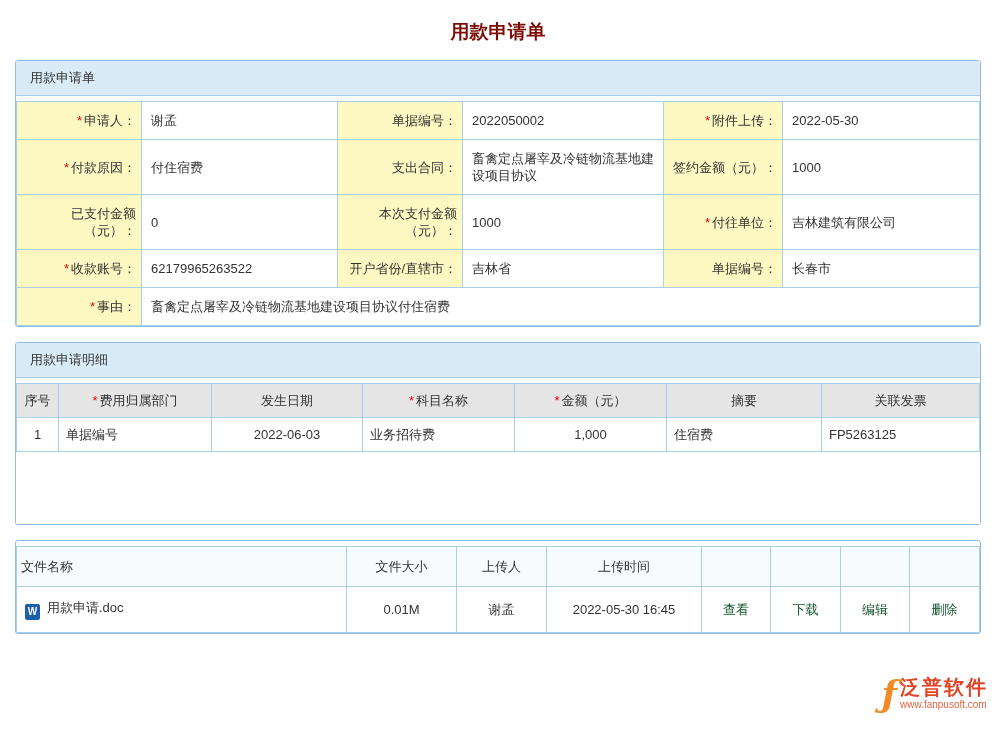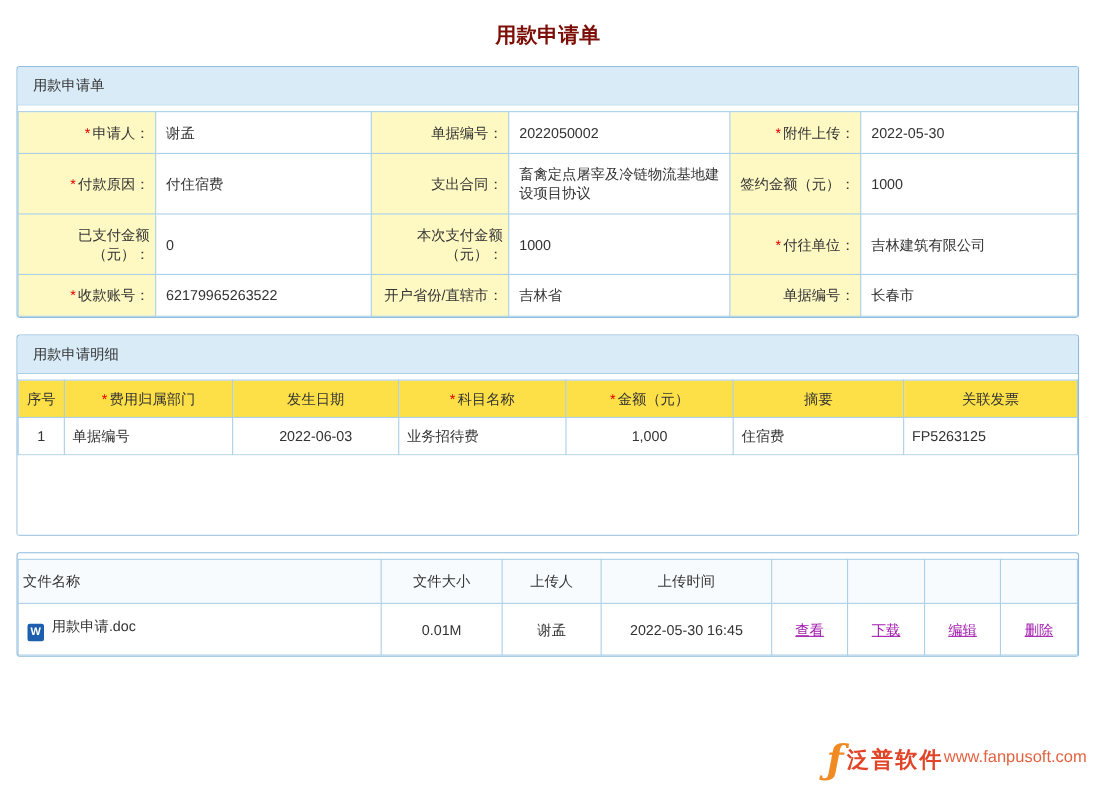--- a/index.html
+++ b/index.html
@@ -8,36 +8,36 @@
   .page-title{text-align:center;font-weight:bold;font-size:19px;color:#7b0d05;padding:19px 0 15px}
   .panel{margin:0 15px 15px;border:1px solid #8fbcdc;border-radius:3px;background:#fff}
   .panel-head{background:#d8ebf7;padding:8px 14px;border-bottom:1px solid #aacfe8;border-radius:2px 2px 0 0;font-size:13px;color:#333}
   .panel-gap{height:5px}
   table{width:100%;border-collapse:collapse;table-layout:fixed}
   td,th{font-size:13px;line-height:17px;border:1px solid #aacfe8;word-break:break-all;vertical-align:middle}
   .form-table td{padding:10px 5px}
   .form-table td.lbl{background:#fef9c3;text-align:right}
   .form-table td.val{background:#fff;text-align:left;padding-left:9px}
   .req{color:#e80000;margin-right:2px}
-  .detail-table th{background:#fde047;font-weight:normal;padding:8px 6px;}
+  .detail-table th{background:#e5e5e5;font-weight:normal;padding:8px 6px;}
   .detail-table td{padding:8px 7px;background:#fff}
   .detail-filler{height:72px;background:#fff}
   .attach-table th{background:#f7fbfe;font-weight:normal;padding:11px 8px}
   .attach-table td{padding:12px 8px;background:#fff}
   .l{text-align:left}
   .c{text-align:center}
   .attach-table th.l{padding-left:4px}
   .name-cell{padding-left:20px}
   .doc-icon{display:inline-block;width:15px;height:16px;background:#1d5fae;color:#fff;font-size:10px;font-weight:bold;text-align:center;line-height:16px;border-radius:2px;margin-right:7px;vertical-align:-3px}
-  a.link{color:#a21caf;text-decoration:underline;cursor:pointer}
+  a.link{color:#14532d;cursor:pointer}
   .watermark{position:absolute;right:8px;top:676px;display:flex;align-items:center;z-index:9;pointer-events:none;opacity:.95}
   .wm-logo{font-family:"DejaVu Serif",serif;font-style:italic;font-weight:bold;font-size:36px;line-height:30px;color:#f08519;margin-right:3px}
-  .wm-col{display:flex;flex-direction:row;line-height:1.15}
+  .wm-col{display:flex;flex-direction:column;line-height:1.15}
   .wm-brand{font-size:20px;font-weight:bold;color:#e03a1c;letter-spacing:2px}
-  .wm-url{font-size:15px;color:#e05a36}
+  .wm-url{font-size:10px;color:#e05a36}
 </style>
 </head>
 <body>
 
 <div class="page-title">用款申请单</div>
 
 <div class="panel">
   <div class="panel-head">用款申请单</div>
   <div class="panel-gap"></div>
   <table class="form-table">
@@ -74,20 +74,24 @@
         <td class="lbl"><span class="req">*</span><span>付往单位：</span></td>
         <td class="val">吉林建筑有限公司</td>
       </tr>
       <tr>
         <td class="lbl"><span class="req">*</span><span>收款账号：</span></td>
         <td class="val">62179965263522</td>
         <td class="lbl"><span>开户省份/直辖市：</span></td>
         <td class="val">吉林省</td>
         <td class="lbl"><span>单据编号：</span></td>
         <td class="val">长春市</td>
+      </tr>
+      <tr>
+        <td class="lbl"><span class="req">*</span><span>事由：</span></td>
+        <td class="val" colspan="5">畜禽定点屠宰及冷链物流基地建设项目协议付住宿费</td>
       </tr>
     </tbody>
   </table>
 </div>
 
 <div class="panel">
   <div class="panel-head">用款申请明细</div>
   <div class="panel-gap"></div>
   <table class="detail-table">
     <colgroup>

